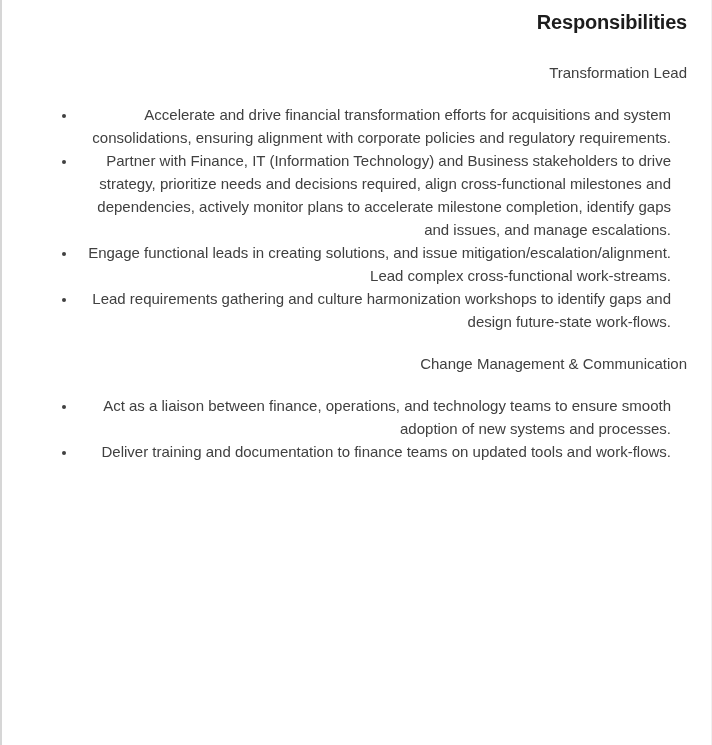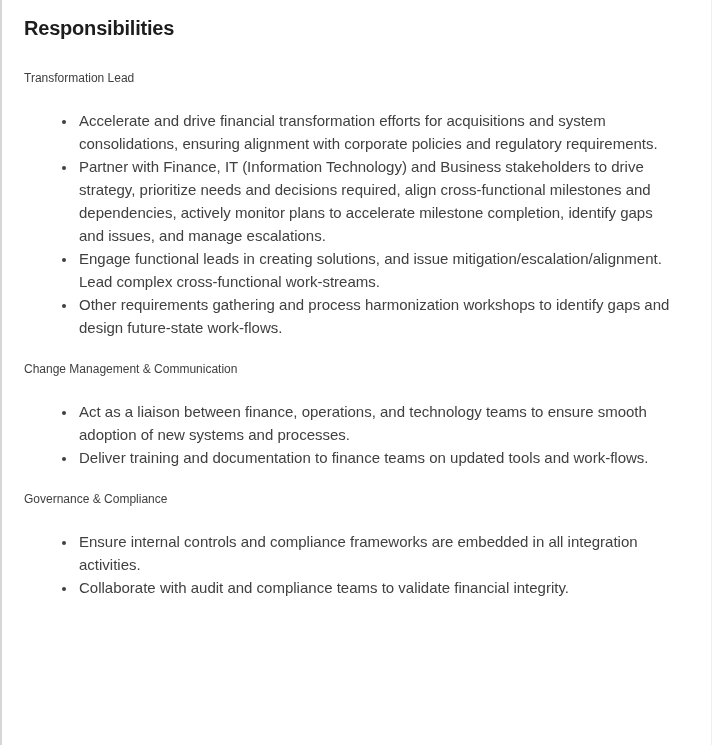--- a/index.html
+++ b/index.html
@@ -3,35 +3,36 @@
 <meta charset="utf-8">
 <style>
   html, body { margin: 0; padding: 0; background: #ffffff; }
   .panel {
     box-sizing: border-box;
     width: 712px;
     min-height: 745px;
     background: #ffffff;
     border-left: 2px solid var(--border-color, #d6d6d6);
     border-right: 1px solid var(--border-faint, #f0f0f0);
-    padding: 15px 24px 8px 22px;
+    padding: 9px 24px 8px 22px;
     font-family: "Liberation Sans", sans-serif;
     color: var(--body-color, #404040);
+    text-align: right;
   }
   .panel h3 {
     margin: 0 0 26px 0;
     font-size: 20px;
     line-height: 26px;
     font-weight: 700;
     letter-spacing: -0.2px;
     color: var(--heading-color, #1d1d1d);
   }
   .section-heading {
     margin: 19px 0;
-    font-size: 12px;
+    font-size: 15px;
     line-height: 23px;
     font-weight: 400;
     color: var(--body-color, #404040);
   }
   .bullet-list {
     margin: 9px 0;
     padding: 0 16px 0 53px;
     list-style: disc outside;
   }
   .bullet-list li {
@@ -52,36 +53,29 @@
 
 <div class="panel">
   <h3>Responsibilities</h3>
   <div>
   <div>
     <p class="section-heading">Transformation Lead</p>
     <ul class="bullet-list">
           <li>Accelerate and drive financial transformation efforts for acquisitions and system consolidations, ensuring alignment with corporate policies and regulatory requirements.</li>
           <li>Partner with Finance, IT (Information Technology) and Business stakeholders to drive strategy, prioritize needs and decisions required, align cross-functional milestones and dependencies, actively monitor plans to accelerate milestone completion, identify gaps and issues, and manage escalations.</li>
           <li>Engage functional leads in creating solutions, and issue mitigation/escalation/alignment. Lead complex cross-functional work-streams.</li>
-          <li>Other requirements gathering and process harmonization workshops to identify gaps and design future-state work-flows.</li>
+          <li>Lead requirements gathering and culture harmonization workshops to identify gaps and design future-state work-flows.</li>
         </ul>
   </div>
 
   <div>
     <p class="section-heading">Change Management &amp; Communication</p>
     <ul class="bullet-list">
           <li>Act as a liaison between finance, operations, and technology teams to ensure smooth adoption of new systems and processes.</li>
           <li>Deliver training and documentation to finance teams on updated tools and work-flows.</li>
         </ul>
   </div>
 
-  <div>
-    <p class="section-heading">Governance &amp; Compliance</p>
-    <ul class="bullet-list">
-          <li>Ensure internal controls and compliance frameworks are embedded in all integration activities.</li>
-          <li>Collaborate with audit and compliance teams to validate financial integrity.</li>
-        </ul>
-  </div>
 
   <div>
   </div>
 </div>
 </div>
 
 </body></html>

